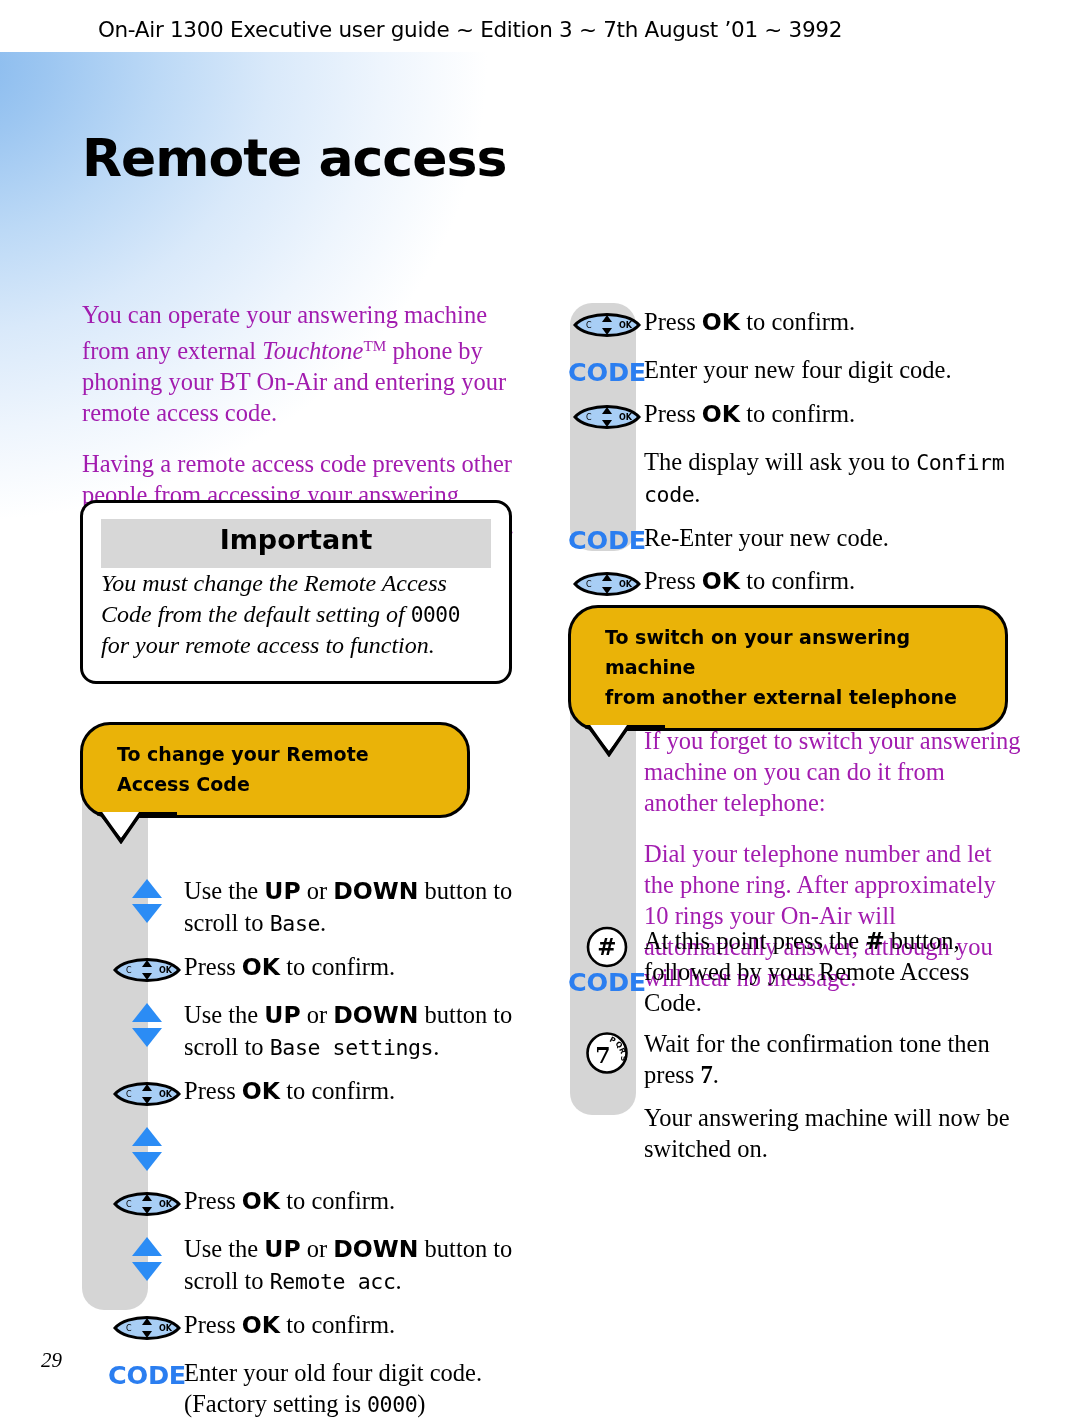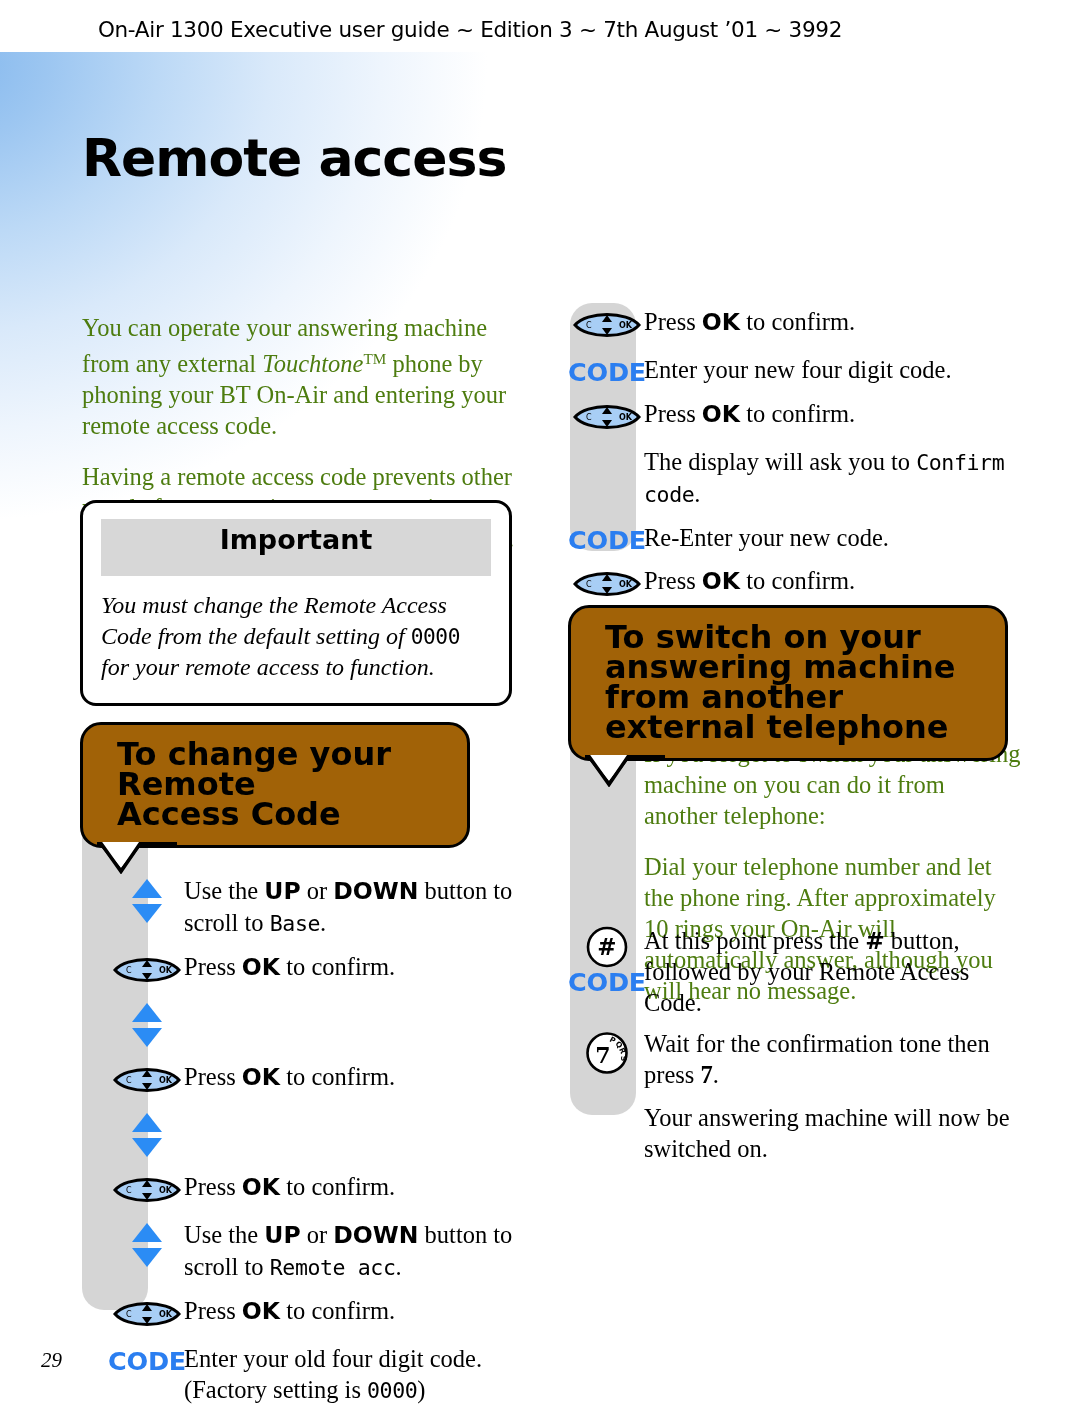--- a/index.html
+++ b/index.html
@@ -61,24 +61,24 @@
     letter-spacing: -1px;
     color: #000;
   }
 
   
   .col-left  { position: absolute; left: 82px;  top: 296px; width: 452px; }
   .col-right { position: absolute; left: 568px; top: 296px; width: 452px; }
 
   
   p.body {
-    margin: 16px 0 20px 0;
+    margin: 3px 0 20px 0;
     font-size: 24.5px;
     line-height: 31px;
-    color: #4d7c0f;
+    color: #a21caf;
   }
   p.body:last-child { margin-bottom: 0; }
   .ital { font-style: italic; }
   .sup { font-size: 0.62em; vertical-align: 0.52em; letter-spacing: 0; }
 
   
   .lcd {
     font-family: "DejaVu Sans Mono", monospace;
     font-size: 0.88em;
     letter-spacing: -0.4px;
@@ -103,41 +103,40 @@
     background: #fff;
     padding: 16px 18px 20px 18px;
   }
   .important-bar {
     background: #d7d7d7;
     text-align: center;
     font-family: "DejaVu Sans", sans-serif;
     font-weight: bold;
     font-size: 27px;
     color: #000;
-    padding: 5px 0 21px 0;
+    padding: 5px 0 13px 0;
   }
   .important-body {
-    margin-top: 14px;
     font-style: italic;
     font-size: 24px;
     line-height: 30.5px;
     color: #000;
   }
   .important-body .lcd { font-style: normal; }
 
   
   .callout {
     position: absolute;
     box-sizing: border-box;
     border: 3.5px solid #000;
-    border-radius: 21px;
-    background: #a16207;
-    font-family: "DejaVu Sans", sans-serif;
-    font-weight: bold;
-    font-size: 32px;
+    border-radius: 30px;
+    background: #eab308;
+    font-family: "DejaVu Sans", sans-serif;
+    font-weight: bold;
+    font-size: 19px;
     line-height: 30px;
     color: #000;
     padding: 14px 20px 16px 34px;
     z-index: 6;
   }
   
   .callout .tail {
     position: absolute;
     left: 14px;
     bottom: -29px;
@@ -273,20 +272,21 @@
       <div class="step-text"><span>Press </span><b class="sans-b">OK</b><span> to confirm.</span></div>
     </div>
 
     <div class="step">
       <div class="step-icon">
         <svg class="icon-updown" width="34" height="48" viewBox="0 0 34 48">
           <polygon points="17,2 32,21 2,21" fill="#2b8cf5"></polygon>
           <polygon points="17,46 32,27 2,27" fill="#2b8cf5"></polygon>
         </svg>
       </div>
+      <div class="step-text"><span>Use the </span><b class="sans-b">UP</b><span> or </span><b class="sans-b">DOWN</b><span> button to scroll to </span><span class="lcd">Base settings</span><span>.</span></div>
     </div>
 
     <div class="step">
       <div class="step-icon">
         <svg class="icon-okkey" width="68" height="34" viewBox="0 0 68 34">
           <path d="M 2 17 C 14 3 54 3 66 17 C 54 31 14 31 2 17 Z" fill="#a8cef5" stroke="#000" stroke-width="3"></path>
           <polygon points="34,7 39,14 29,14" fill="#000"></polygon>
           <polygon points="34,27 39,20 29,20" fill="#000"></polygon>
           <text x="13" y="20" font-family="DejaVu Sans, sans-serif" font-size="8" fill="#000">C</text>
           <text x="46" y="20" font-family="DejaVu Sans, sans-serif" font-size="8" font-weight="bold" fill="#000">OK</text>

